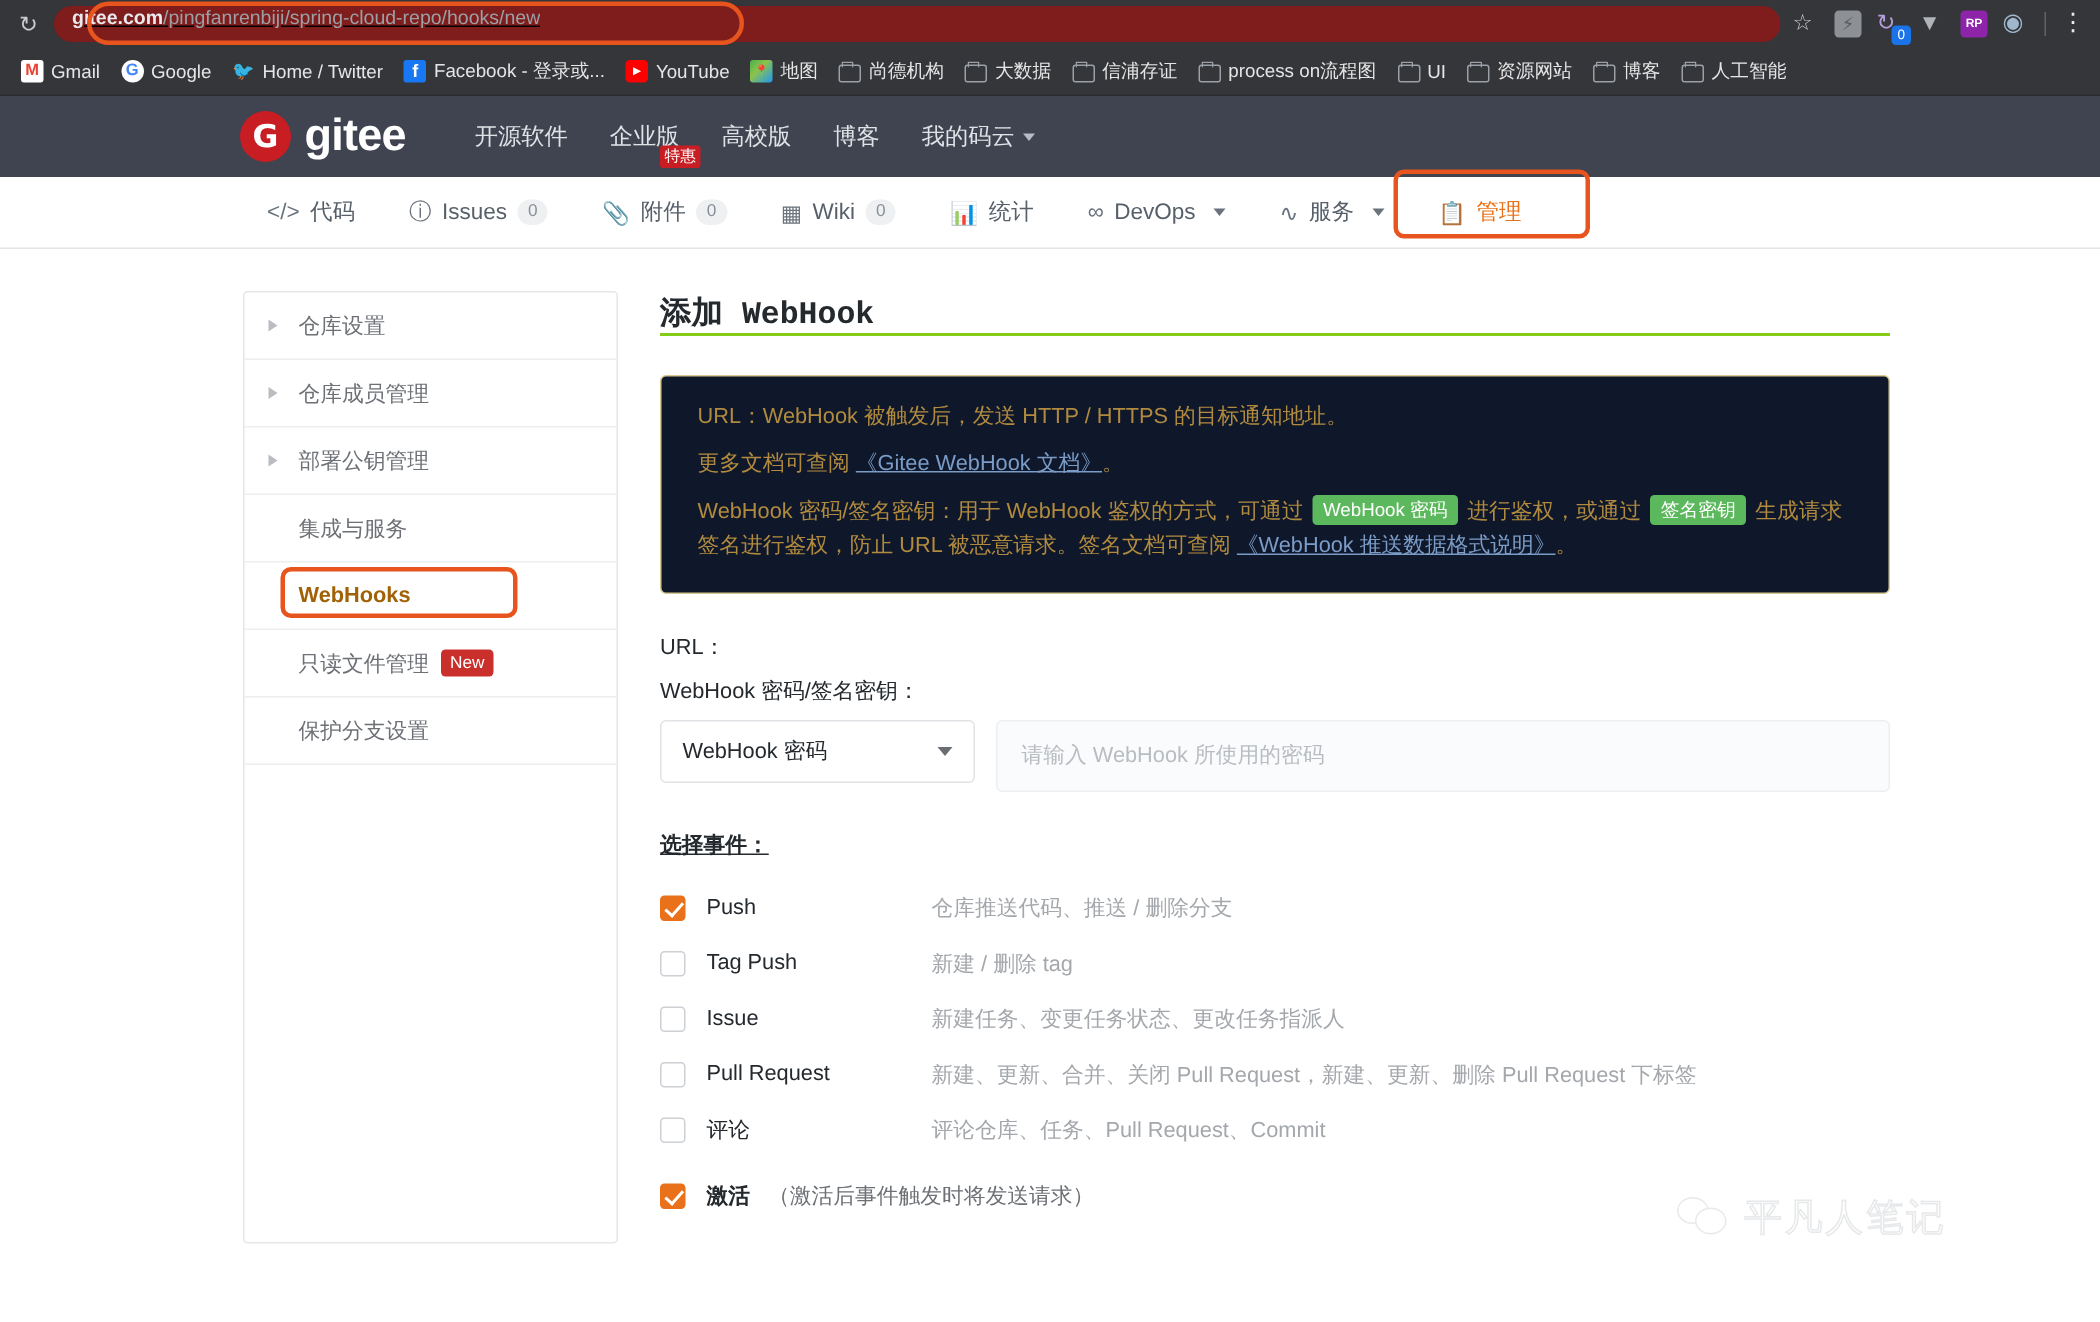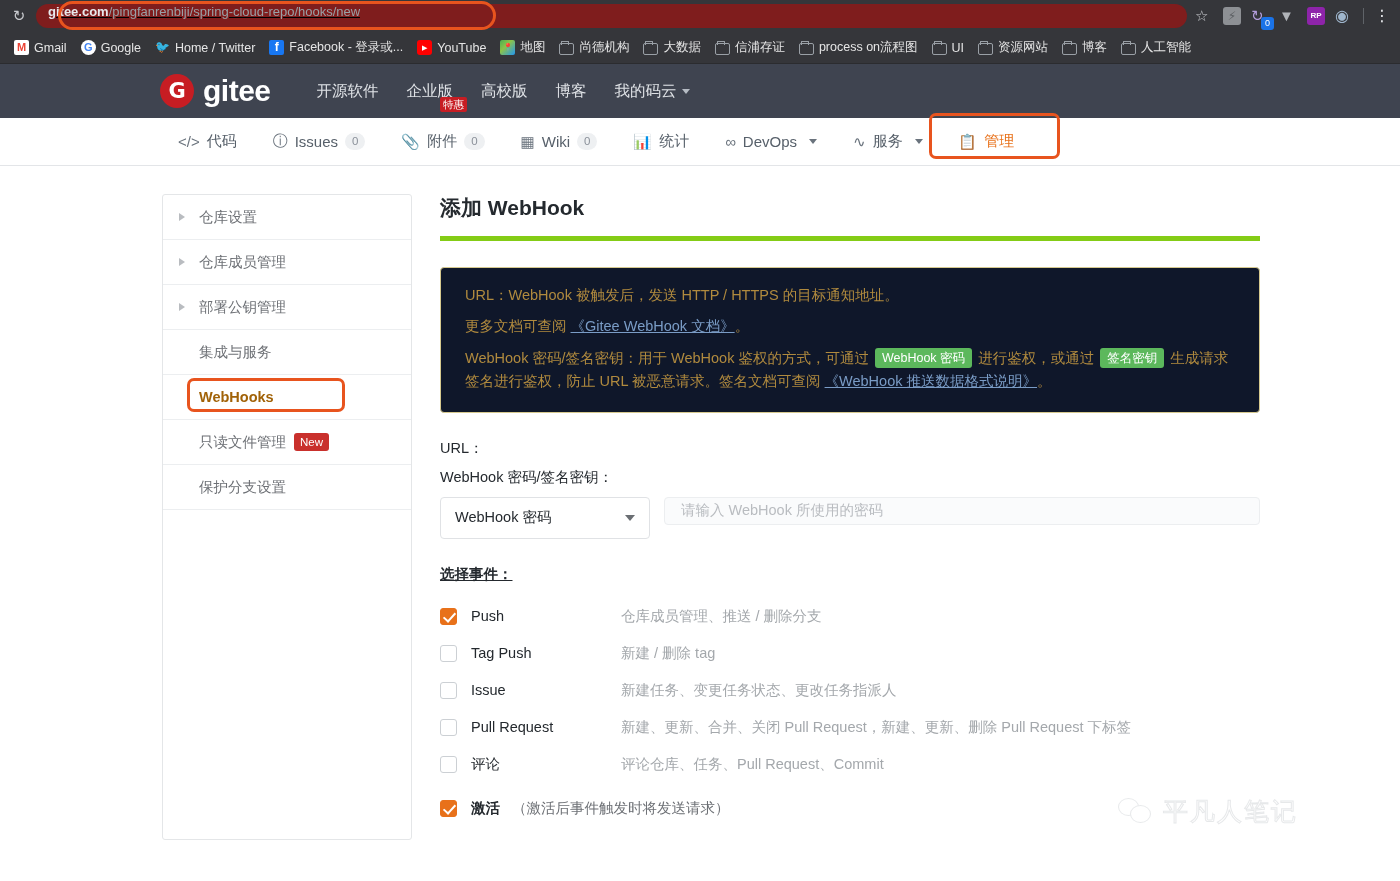--- a/index.html
+++ b/index.html
@@ -240,23 +240,23 @@
     left: 24px; top: 183px;
     width: 158px; height: 34px;
     border: 3.5px solid #e8541e;
     border-radius: 7px;
     pointer-events: none;
   }
 
   .content { flex: 1 1 auto; padding-right: 140px; }
   .content-title {
     font-size: 21px; color: #24292e; font-weight: 700;
-    padding-bottom: 14px;
-    border-bottom: 5px solid #84cc16;
+    border-bottom: 2px solid #84cc16;
     margin: 0 0 26px 0;
+    font-family: Liberation Mono, monospace;
   }
   .notice {
     background: #0f172a;
     border: 1px solid #d6c98f;
     border-radius: 4px;
     padding: 16px 24px 18px 24px;
     margin-bottom: 26px;
   }
   .notice p {
     margin: 0 0 8px 0;
@@ -302,21 +302,21 @@
     display: flex; align-items: center; justify-content: space-between;
     padding: 0 14px;
     font-size: 14.5px; color: #24292e;
   }
   .sel-caret {
     border-left: 5px solid transparent;
     border-right: 5px solid transparent;
     border-top: 6px solid #6a6e73;
   }
   .pwd-box {
-    flex: 1 1 auto; height: 28px;
+    flex: 1 1 auto; height: 48px;
     border: 1px solid #eceef0;
     border-radius: 4px; background: #fafbfc;
     display: flex; align-items: center;
     padding: 0 16px;
     font-size: 14.5px; color: #b9bcc0; text-align: right;
   }
   .events-label {
     font-size: 14.5px; color: #24292e; font-weight: 700;
     margin-bottom: 14px;
     text-decoration: underline;
@@ -565,21 +565,21 @@
       <div class="pwd-box">
           <span>请输入 WebHook 所使用的密码</span>
         </div>
     </div>
 
     <div class="events-label">选择事件：</div>
 
     <div class="evt-row">
       <span class="cb checked"></span>
       <span class="evt-name">Push</span>
-      <span class="evt-desc">仓库成员管理、推送 / 删除分支</span>
+      <span class="evt-desc">仓库推送代码、推送 / 删除分支</span>
     </div>
     <div class="evt-row">
       <span class="cb"></span>
       <span class="evt-name">Tag Push</span>
       <span class="evt-desc">新建 / 删除 tag</span>
     </div>
     <div class="evt-row">
       <span class="cb"></span>
       <span class="evt-name">Issue</span>
       <span class="evt-desc">新建任务、变更任务状态、更改任务指派人</span>

